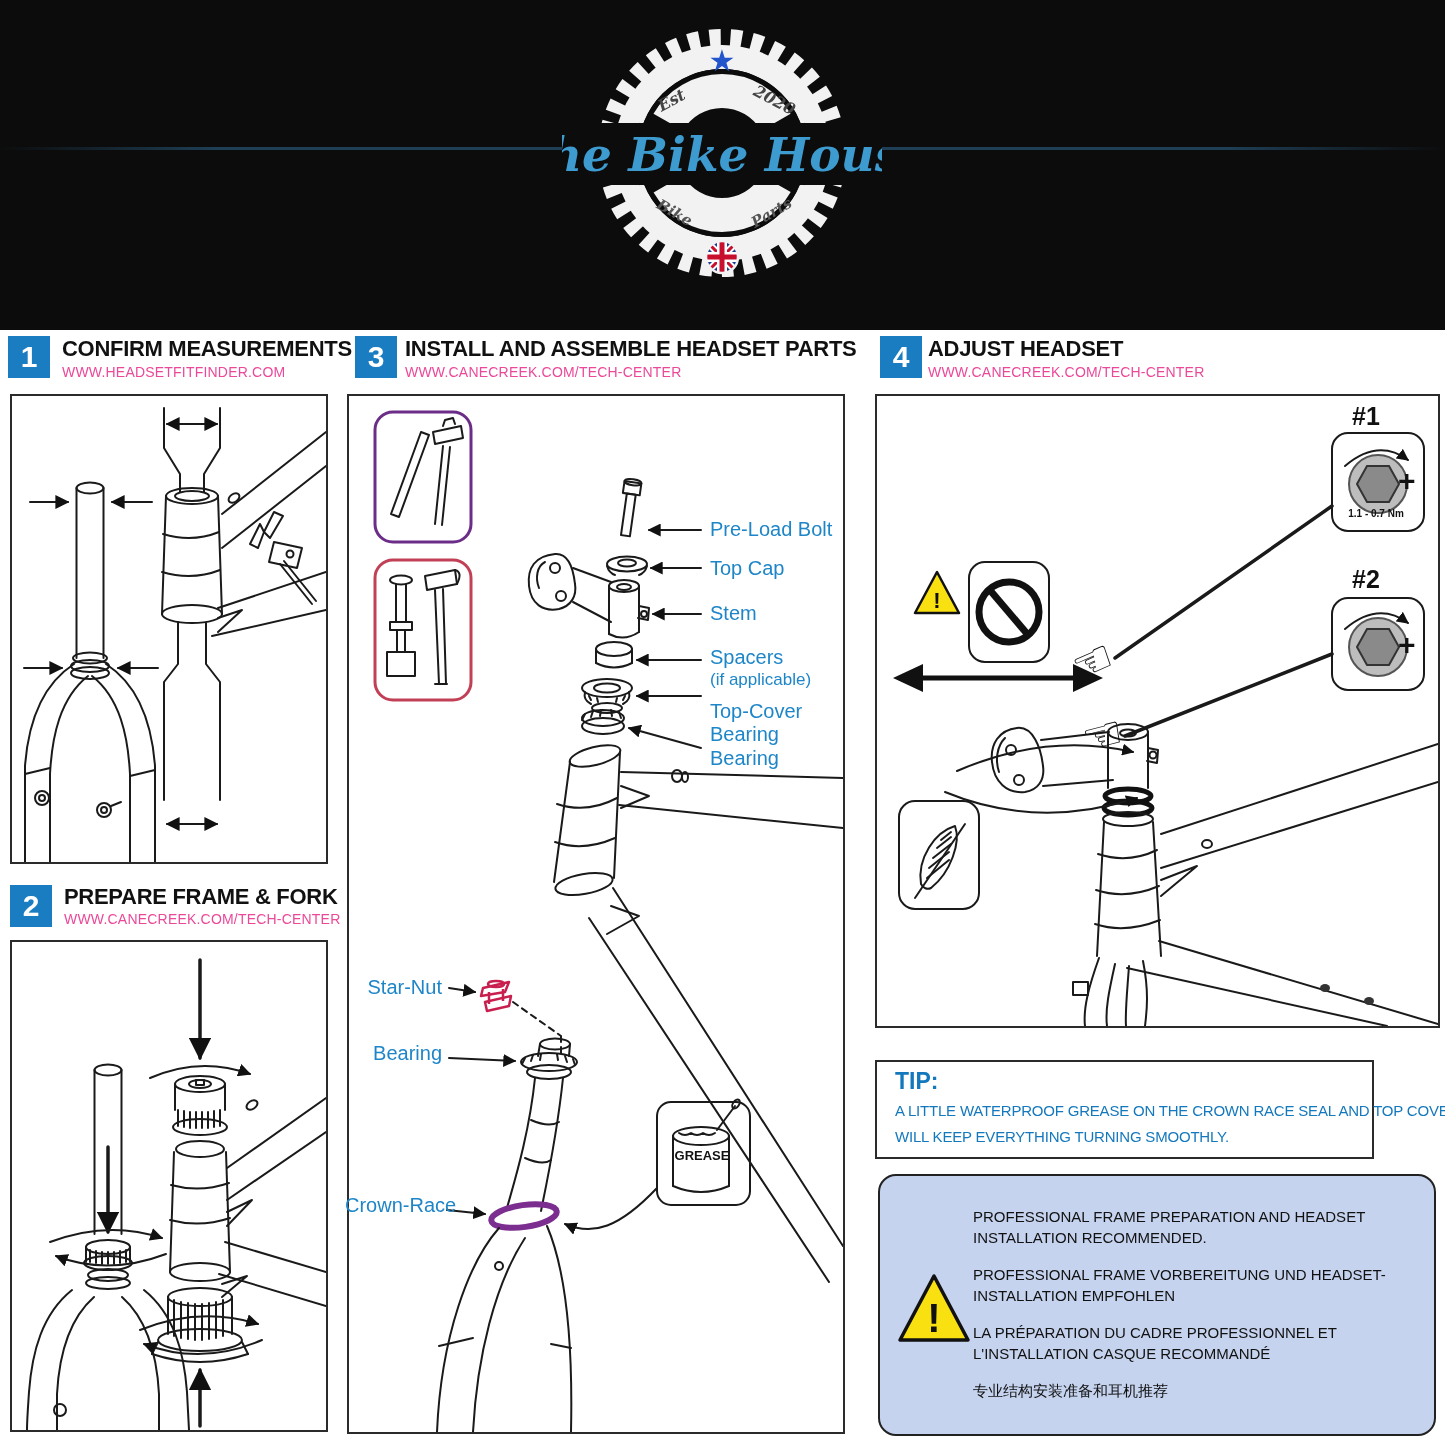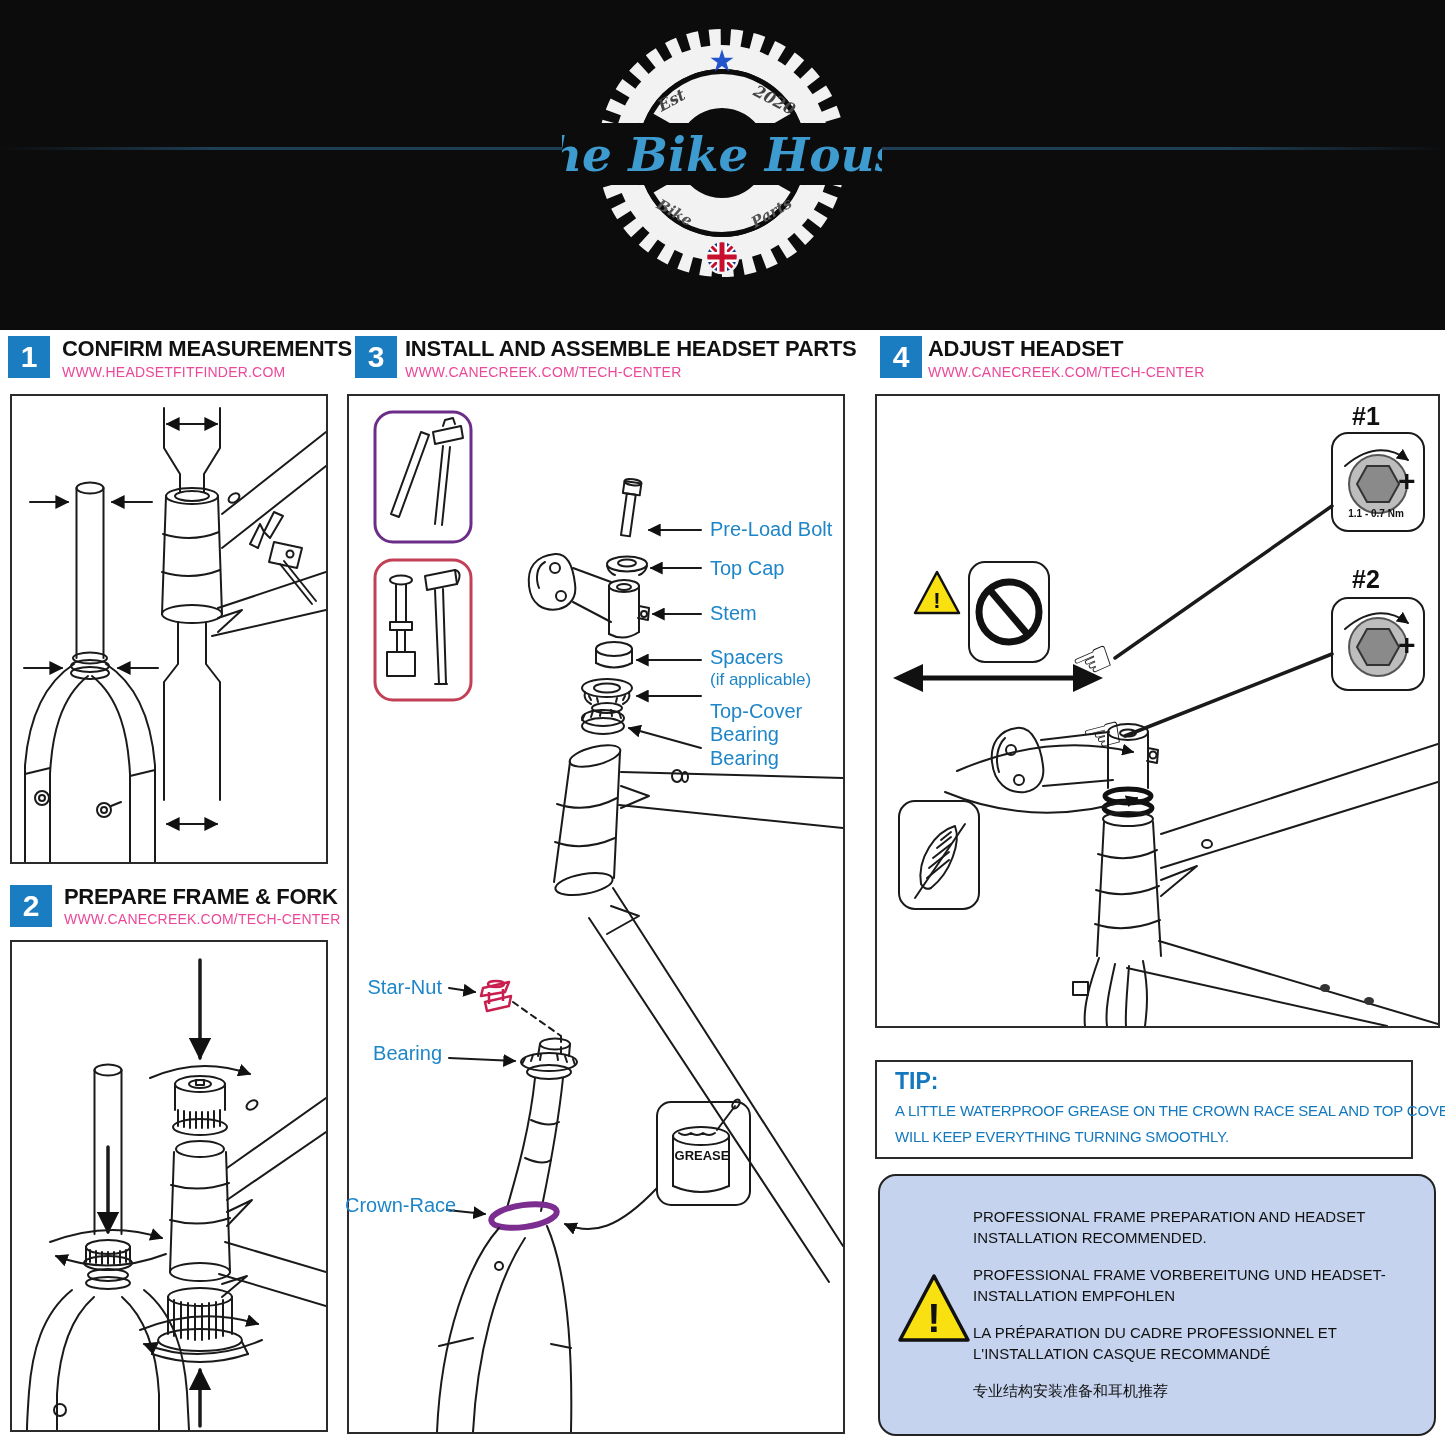--- a/index.html
+++ b/index.html
@@ -14,21 +14,21 @@
     display:flex;align-items:center;justify-content:center;font-weight:bold;font-size:30px;}
   .sec-title{position:absolute;font-weight:bold;font-size:22px;letter-spacing:-.3px;color:#111;white-space:nowrap;}
   .sec-url{position:absolute;font-size:14px;color:#ec4899;white-space:nowrap;letter-spacing:.2px;}
   .plabel{position:absolute;color:#1e86c8;font-size:20px;white-space:nowrap;}
   .plabel.r{text-align:right;}
   .grease-lbl{position:absolute;font-size:13px;font-weight:bold;color:#111;text-align:center;}
   .stepnum{position:absolute;font-size:25px;font-weight:bold;color:#111;}
   .plus{position:absolute;font-size:30px;font-weight:bold;color:#111;line-height:1;}
   .torque{position:absolute;font-size:10px;font-weight:bold;color:#111;text-align:center;white-space:nowrap;}
   .hand{position:absolute;font-size:46px;color:#111;font-family:"DejaVu Sans",sans-serif;line-height:1;}
-  .tipbox{position:absolute;left:875px;top:1060px;width:538px;height:99px;border:2px solid #2b2b2b;background:#fff;box-sizing:border-box;}
+  .tipbox{position:absolute;left:875px;top:1060px;width:499px;height:99px;border:2px solid #2b2b2b;background:#fff;box-sizing:border-box;}
   .tip-head{position:absolute;left:18px;top:6px;font-size:23px;font-weight:bold;color:#1478bd;}
   .tip-line{position:absolute;left:18px;font-size:15px;color:#1478bd;white-space:nowrap;letter-spacing:-.2px;}
   .warnbox{position:absolute;left:878px;top:1174px;width:558px;height:262px;background:#c5d3ee;
     border:2.5px solid #222;border-radius:18px;box-sizing:border-box;}
   .warn-text{position:absolute;left:77px;top:14px;width:462px;font-size:15px;line-height:21px;color:#111;}
   .warn-text div{margin:16px;}
   svg{display:block;}
   .ln{fill:none;stroke:#1a1a1a;stroke-width:2;stroke-linecap:round;stroke-linejoin:round;}
   .thick{stroke-width:3.5;}
   .logo-script{font-family:"DejaVu Serif",serif;font-style:italic;font-weight:bold;}

